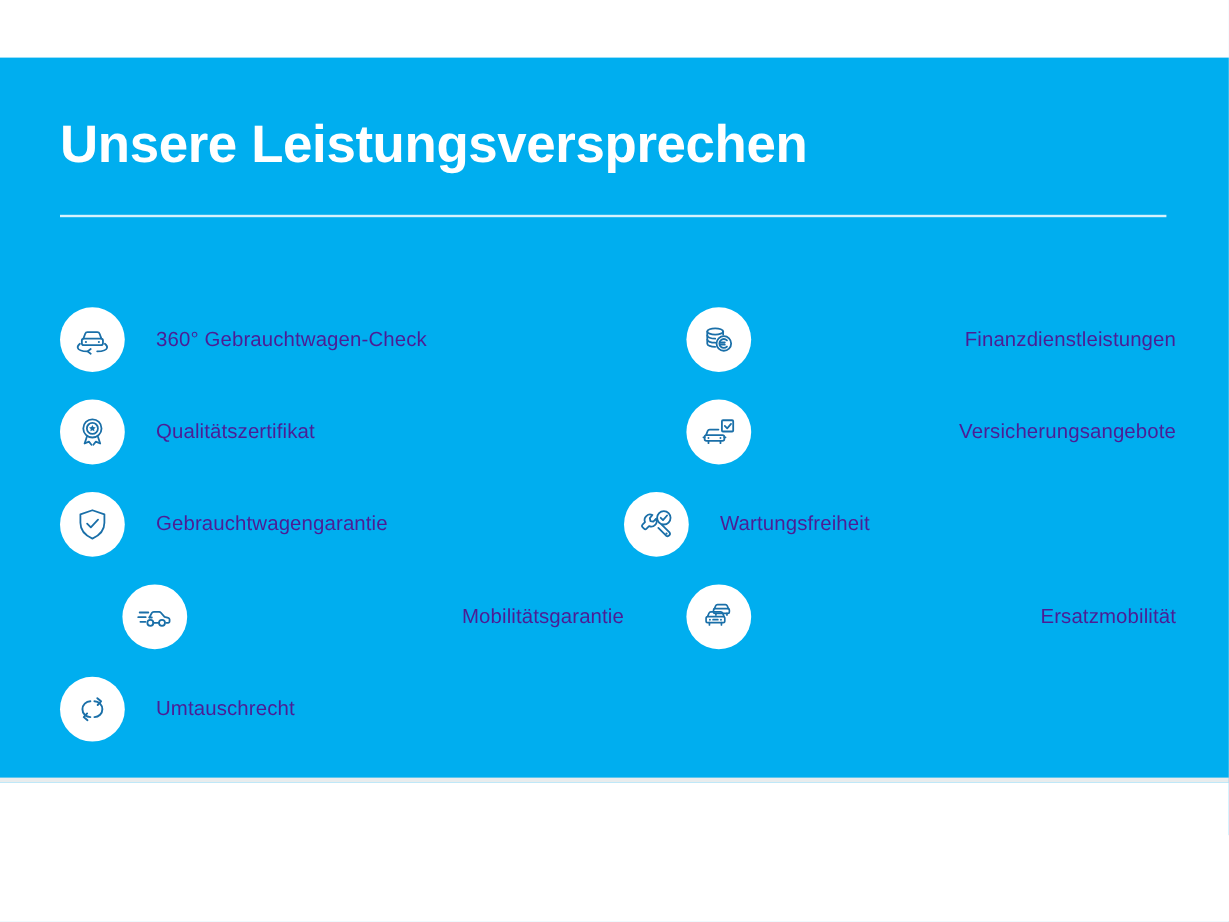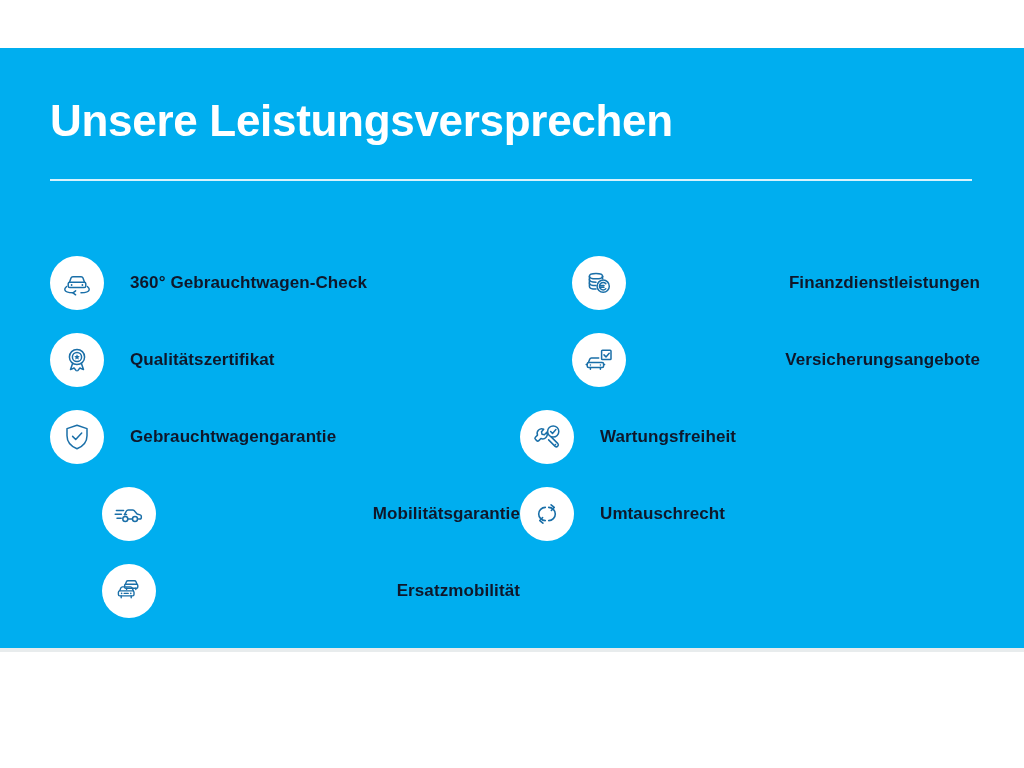--- a/index.html
+++ b/index.html
@@ -91,22 +91,22 @@
 
   .feature-icon svg {
     display: block;
     width: 32px;
     height: 32px;
   }
 
   .feature-label {
     margin-left: 26px;
     font-size: 17px;
-    font-weight: 700;
-    color: #0f172a;
+    font-weight: 400;
+    color: #4c1d95;
     letter-spacing: 0.1px;
     line-height: 22px;
     white-space: nowrap;
   }
 
   
   .features > .feature.col-right {
     padding-left: 52px;
     justify-content: space-between;
   }
@@ -233,51 +233,51 @@
           <svg viewBox="0 0 32 32" fill="none" stroke="#1a6fa8" stroke-width="1.5" stroke-linecap="round" stroke-linejoin="round">
             <path d="M11.5 16.6l1.9-3.6a2 2 0 0 1 1.8-1.1h4.4a2 2 0 0 1 1.5.7l3 3.4 3.1.9a1.5 1.5 0 0 1 1.1 1.4v1.5a1.2 1.2 0 0 1-1.2 1.2h-1.6"></path>
             <path d="M19.4 21H14.6"></path>
             <path d="M11.5 16.6h2.0"></path>
             <circle cx="12.3" cy="21" r="2.5"></circle>
             <circle cx="22.0" cy="21" r="2.5"></circle>
             <path d="M3.4 12.4h7.2M2.2 16.3h6.2M4.0 20.2h4.2"></path>
           </svg>
         </span>
         <span class="feature-label">Mobilitätsgarantie</span>
-      </div>
-
-      <div class="feature col-left">
-        <span class="feature-icon">
-          <svg viewBox="0 0 32 32" fill="none" stroke="#1a6fa8" stroke-width="1.6" stroke-linecap="round" stroke-linejoin="round">
-            <path d="M14.3 9.4a6.2 6.2 0 1 0 0 13.2"></path>
-            <path d="M11.6 19.5l-2.8 3.1 3.1 2.6"></path>
-            <path d="M17.7 22.6a6.2 6.2 0 1 0 0-13.2"></path>
-            <path d="M20.4 12.5l2.8-3.1-3.1-2.6"></path>
-          </svg>
-        </span>
-        <span class="feature-label">Umtauschrecht</span>
       </div>
 
       <div class="feature col-right">
         <span class="feature-icon">
           <svg viewBox="0 0 32 32" fill="none" stroke="#1a6fa8" stroke-width="1.4" stroke-linecap="round" stroke-linejoin="round">
             <path d="M12.4 9.2l1.0-2.4a1.6 1.6 0 0 1 1.5-1.0h6.6a1.6 1.6 0 0 1 1.5 1.0l1.0 2.4"></path>
             <rect x="11.6" y="9.2" width="13.2" height="4.0" rx="1.2"></rect>
             <path d="M13.6 13.2v1.4M22.8 13.2v1.4"></path>
             <path d="M6.6 15.9l1.2-2.9a1.8 1.8 0 0 1 1.7-1.1h8.0a1.8 1.8 0 0 1 1.7 1.1l1.2 2.9"></path>
             <rect x="5.4" y="15.9" width="15.6" height="5.0" rx="1.4" fill="#ffffff"></rect>
             <path d="M8.2 20.9v1.9M18.2 20.9v1.9"></path>
             <circle cx="8.6" cy="18.4" r="0.8" fill="#1a6fa8" stroke="none"></circle>
             <circle cx="17.8" cy="18.4" r="0.8" fill="#1a6fa8" stroke="none"></circle>
             <path d="M11.2 18.4h4.0"></path>
           </svg>
         </span>
         <span class="feature-label">Ersatzmobilität</span>
       </div>
 
+      <div class="feature col-left">
+        <span class="feature-icon">
+          <svg viewBox="0 0 32 32" fill="none" stroke="#1a6fa8" stroke-width="1.6" stroke-linecap="round" stroke-linejoin="round">
+            <path d="M14.3 9.4a6.2 6.2 0 1 0 0 13.2"></path>
+            <path d="M11.6 19.5l-2.8 3.1 3.1 2.6"></path>
+            <path d="M17.7 22.6a6.2 6.2 0 1 0 0-13.2"></path>
+            <path d="M20.4 12.5l2.8-3.1-3.1-2.6"></path>
+          </svg>
+        </span>
+        <span class="feature-label">Umtauschrecht</span>
+      </div>
+
     </div>
   </section>
 
   <div class="hero-divider"></div>
 
   <footer class="footer">
     
 
     
   </footer>

